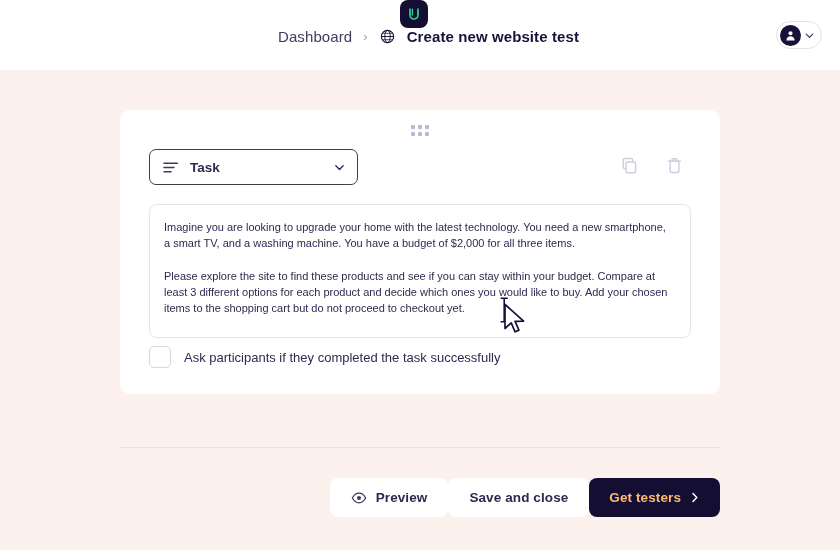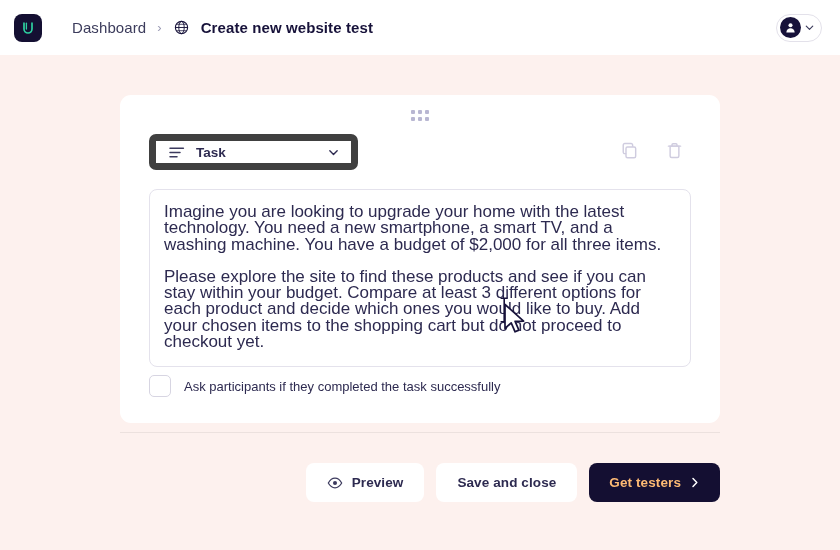--- a/index.html
+++ b/index.html
@@ -12,26 +12,27 @@
 
   body {
     font-family: "Liberation Sans", sans-serif;
     background: #fdf1ee;
     color: #2a2a4a;
     position: relative;
   }
 
   
   .header {
-    height: 55px;
+    height: 70px;
     background: #ffffff;
     display: flex;
     align-items: center;
     padding: 0 27px 0 14px;
     position: relative;
+    flex-direction: column;
   }
 
   .logo {
     width: 28px;
     height: 28px;
     border-radius: 8px;
     background: #140f32;
     display: flex;
     align-items: center;
     justify-content: center;
@@ -131,21 +132,21 @@
   .row-top {
     display: flex;
     align-items: center;
     justify-content: space-between;
     margin-top: 9px;
   }
 
   .select {
     width: 209px;
     height: 36px;
-    border: 7px solid #404040;
+    border: 1px solid #404040;
     border-radius: 7px;
     display: flex;
     align-items: center;
     padding: 0 12px 0 13px;
     background: #fff;
     gap: 11px;
   }
 
   .select-label {
     font-size: 13.5px;
@@ -164,21 +165,21 @@
   .textarea {
     margin-top: 19px;
     border: 1px solid #e4e2ec;
     border-radius: 8px;
     padding: 14px 16px 16px 14px;
     min-height: 134px;
     background: #fff;
   }
 
   .textarea p {
-    font-size: 17px;
+    font-size: 11px;
     line-height: 16.3px;
     color: #2d2a50;
     letter-spacing: 0;
   }
   .textarea p + p { margin-top: 16px; }
 
   .check-row {
     display: flex;
     align-items: center;
     gap: 13px;
@@ -207,21 +208,20 @@
     height: 1px;
     background: #ece1de;
   }
 
   .actions {
     position: absolute;
     right: 120px;
     top: 408px;
     display: flex;
     align-items: center;
-    gap: 12px;
   }
 
   .btn {
     height: 39px;
     border-radius: 8px;
     display: flex;
     align-items: center;
     justify-content: center;
     gap: 9px;
     font-size: 13.5px;

